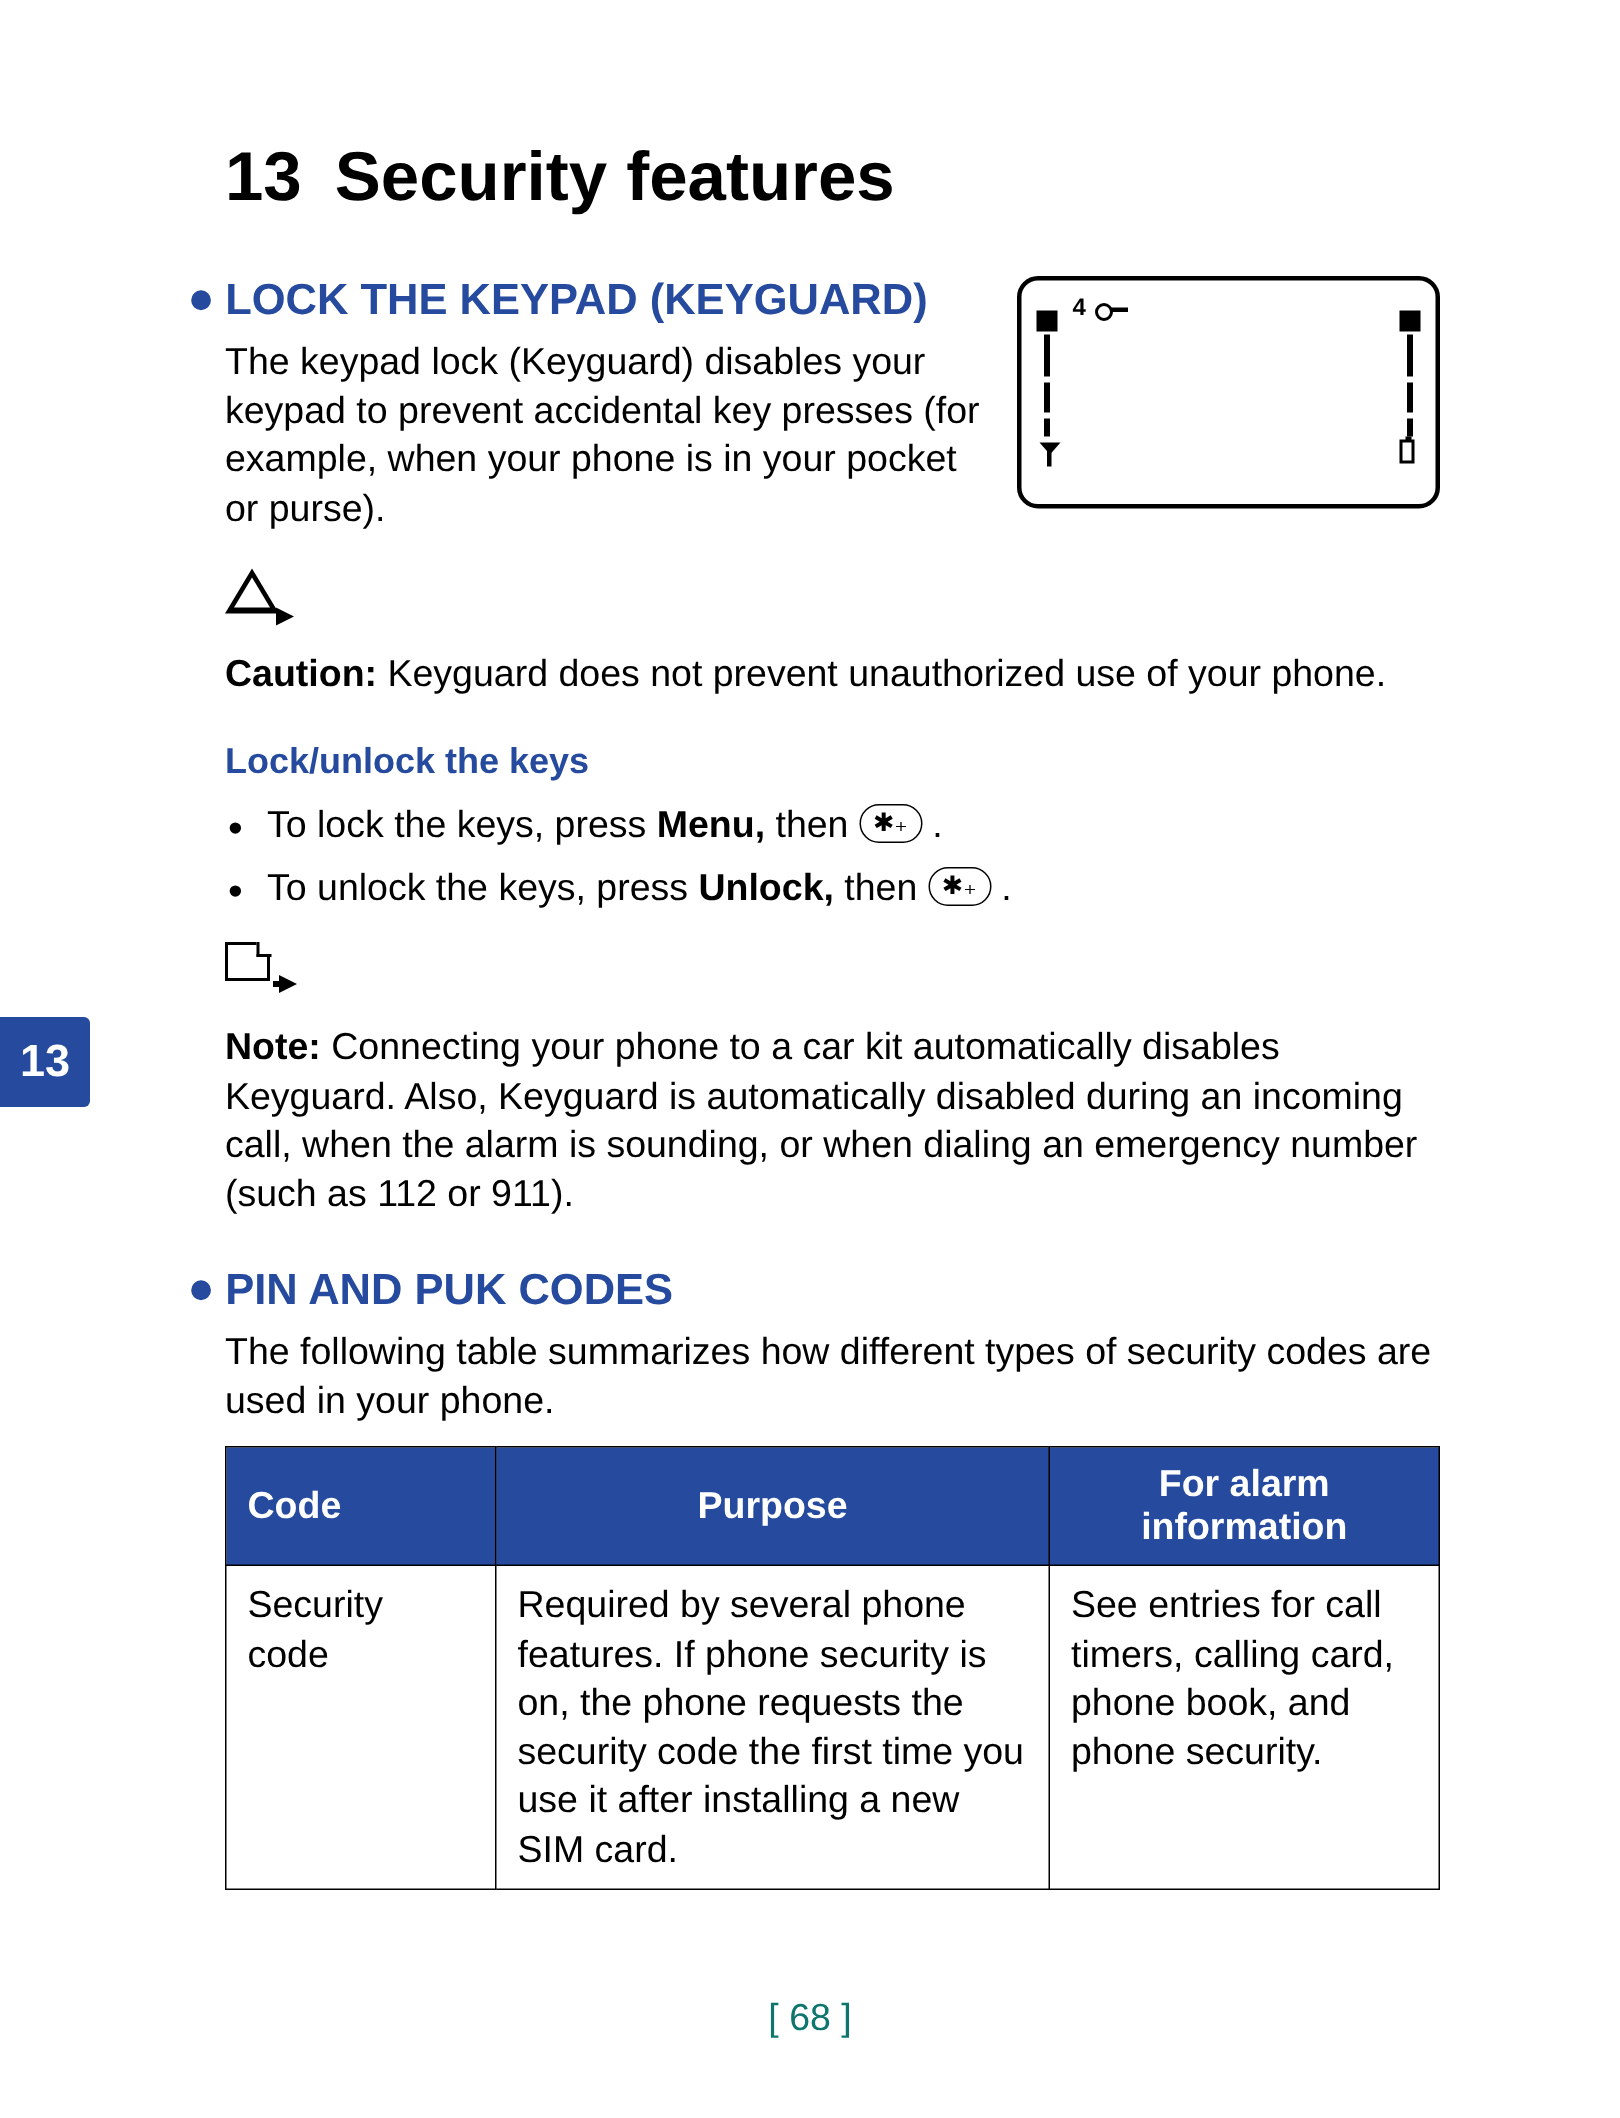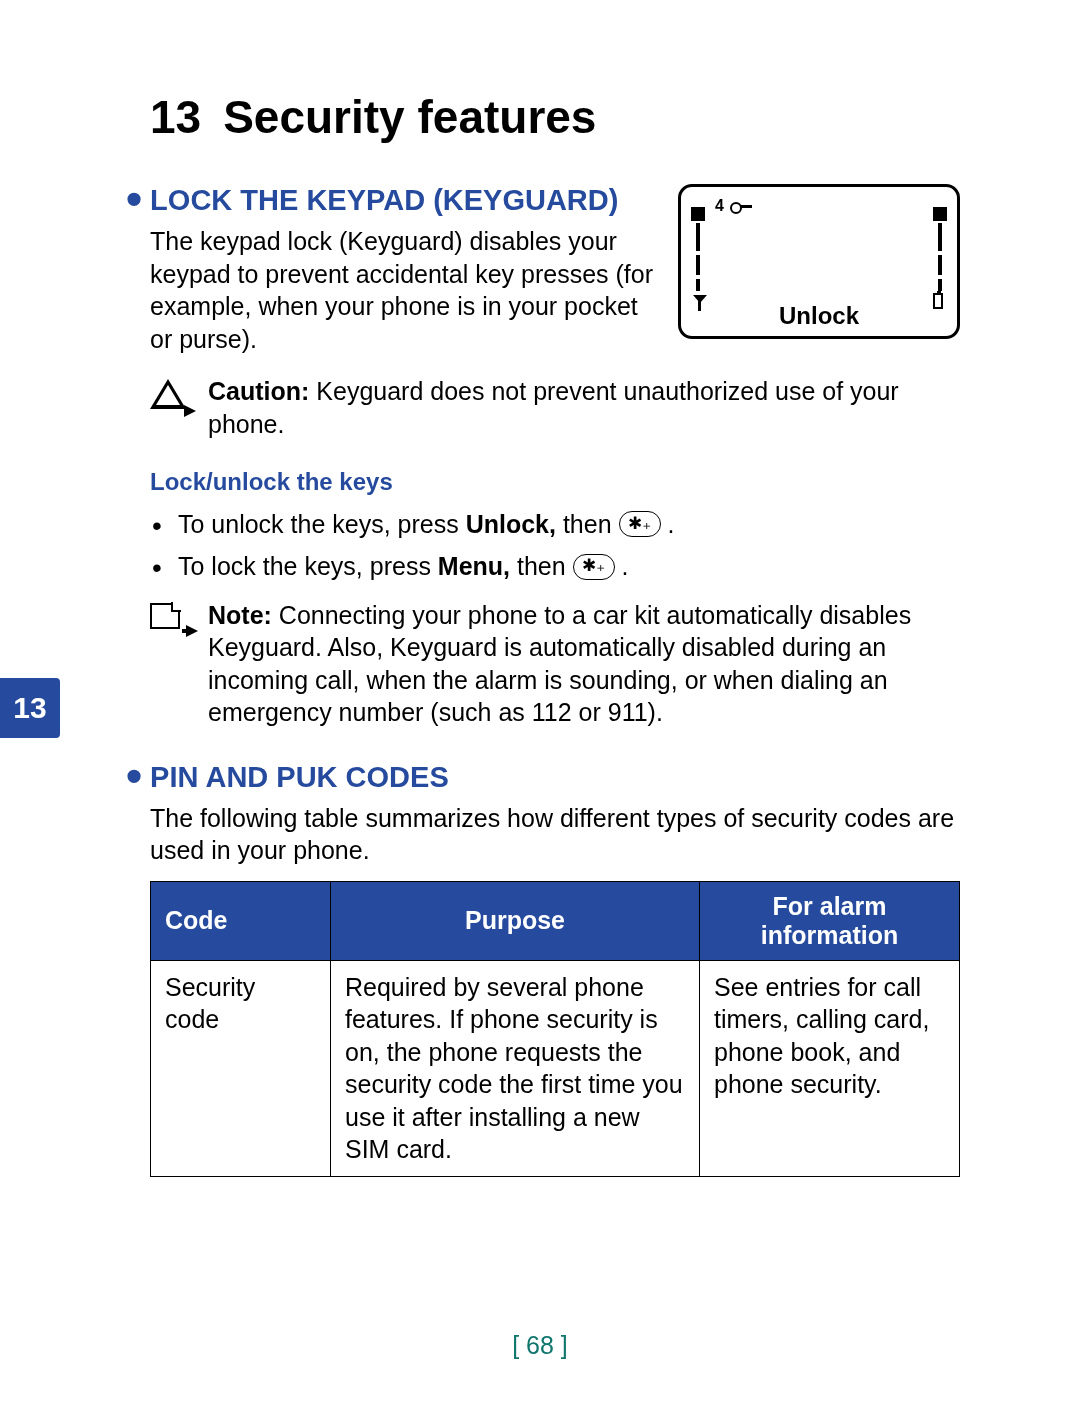--- a/index.html
+++ b/index.html
@@ -102,20 +102,21 @@
   }
   .unlock-label {
     position: absolute; bottom: 6px; left: 0; right: 0;
     text-align: center; font-weight: bold; font-size: 24px;
   }
   .icon-block {
     display: flex;
     gap: 18px;
     align-items: flex-start;
     margin: 10px 0 18px 0;
+    flex-direction: column;
   }
   .caution-icon {
     width: 40px; height: 36px; flex-shrink: 0; position: relative; margin-top: 4px;
   }
   .caution-triangle {
     width: 0; height: 0;
     border-left: 18px solid transparent;
     border-right: 18px solid transparent;
     border-bottom: 30px solid #000;
     position: relative;
@@ -254,43 +255,42 @@
       <div class="sb-seg" style="height:12px;"></div>
       <div class="antenna"></div>
     </div>
     <div class="signal-bar-right">
       <div class="sb-seg sb-top"></div>
       <div class="sb-seg sb-mid"></div>
       <div class="sb-seg" style="height:20px;margin-bottom:4px;"></div>
       <div class="sb-seg" style="height:12px;"></div>
       <div class="battery"></div>
     </div>
-    <div class="unlock-label">Unlock</div>
   </div>
 </div>
 
 <div class="icon-block">
   <div class="caution-icon">
     <div class="caution-triangle"></div>
     <div class="caution-arrow"></div>
   </div>
   <p class="body-text">
     <strong>Caution:</strong><span> Keyguard does not prevent unauthorized use of your phone.</span>
   </p>
 </div>
 
 <h3 class="sub-heading">Lock/unlock the keys</h3>
 
 <ul class="bullets">
   <li>
-    <span>To unlock the keys, press </span><strong>Unlock,</strong><span> then </span>
+    <span>To lock the keys, press </span><strong>Menu,</strong><span> then </span>
     <span class="star-key">✱₊</span><span> .</span>
   </li>
   <li>
-    <span>To lock the keys, press </span><strong>Menu,</strong><span> then </span>
+    <span>To unlock the keys, press </span><strong>Unlock,</strong><span> then </span>
     <span class="star-key">✱₊</span><span> .</span>
   </li>
 </ul>
 
 <div class="icon-block">
   <div class="note-icon">
     <div class="note-page"></div>
     <div class="note-arrow"></div>
   </div>
   <p class="body-text">

